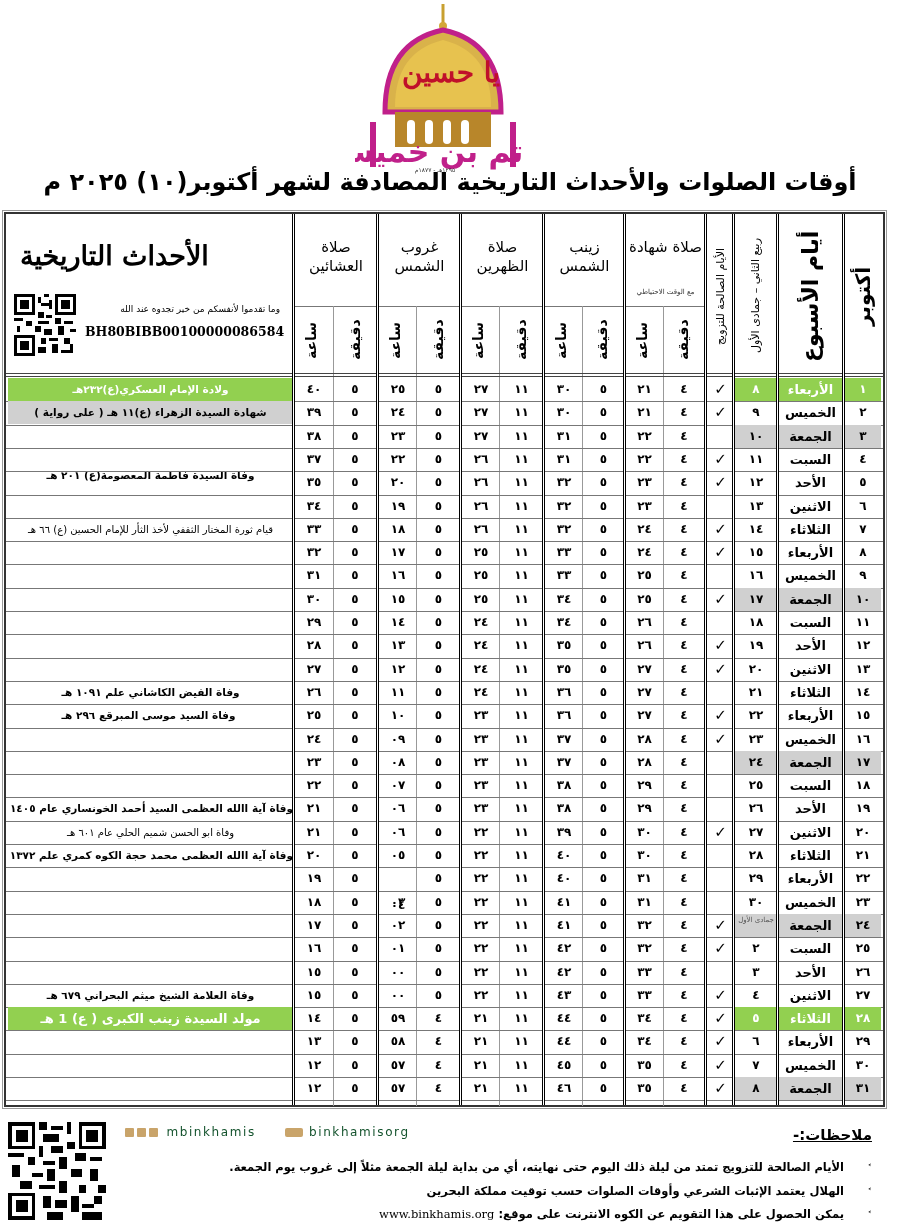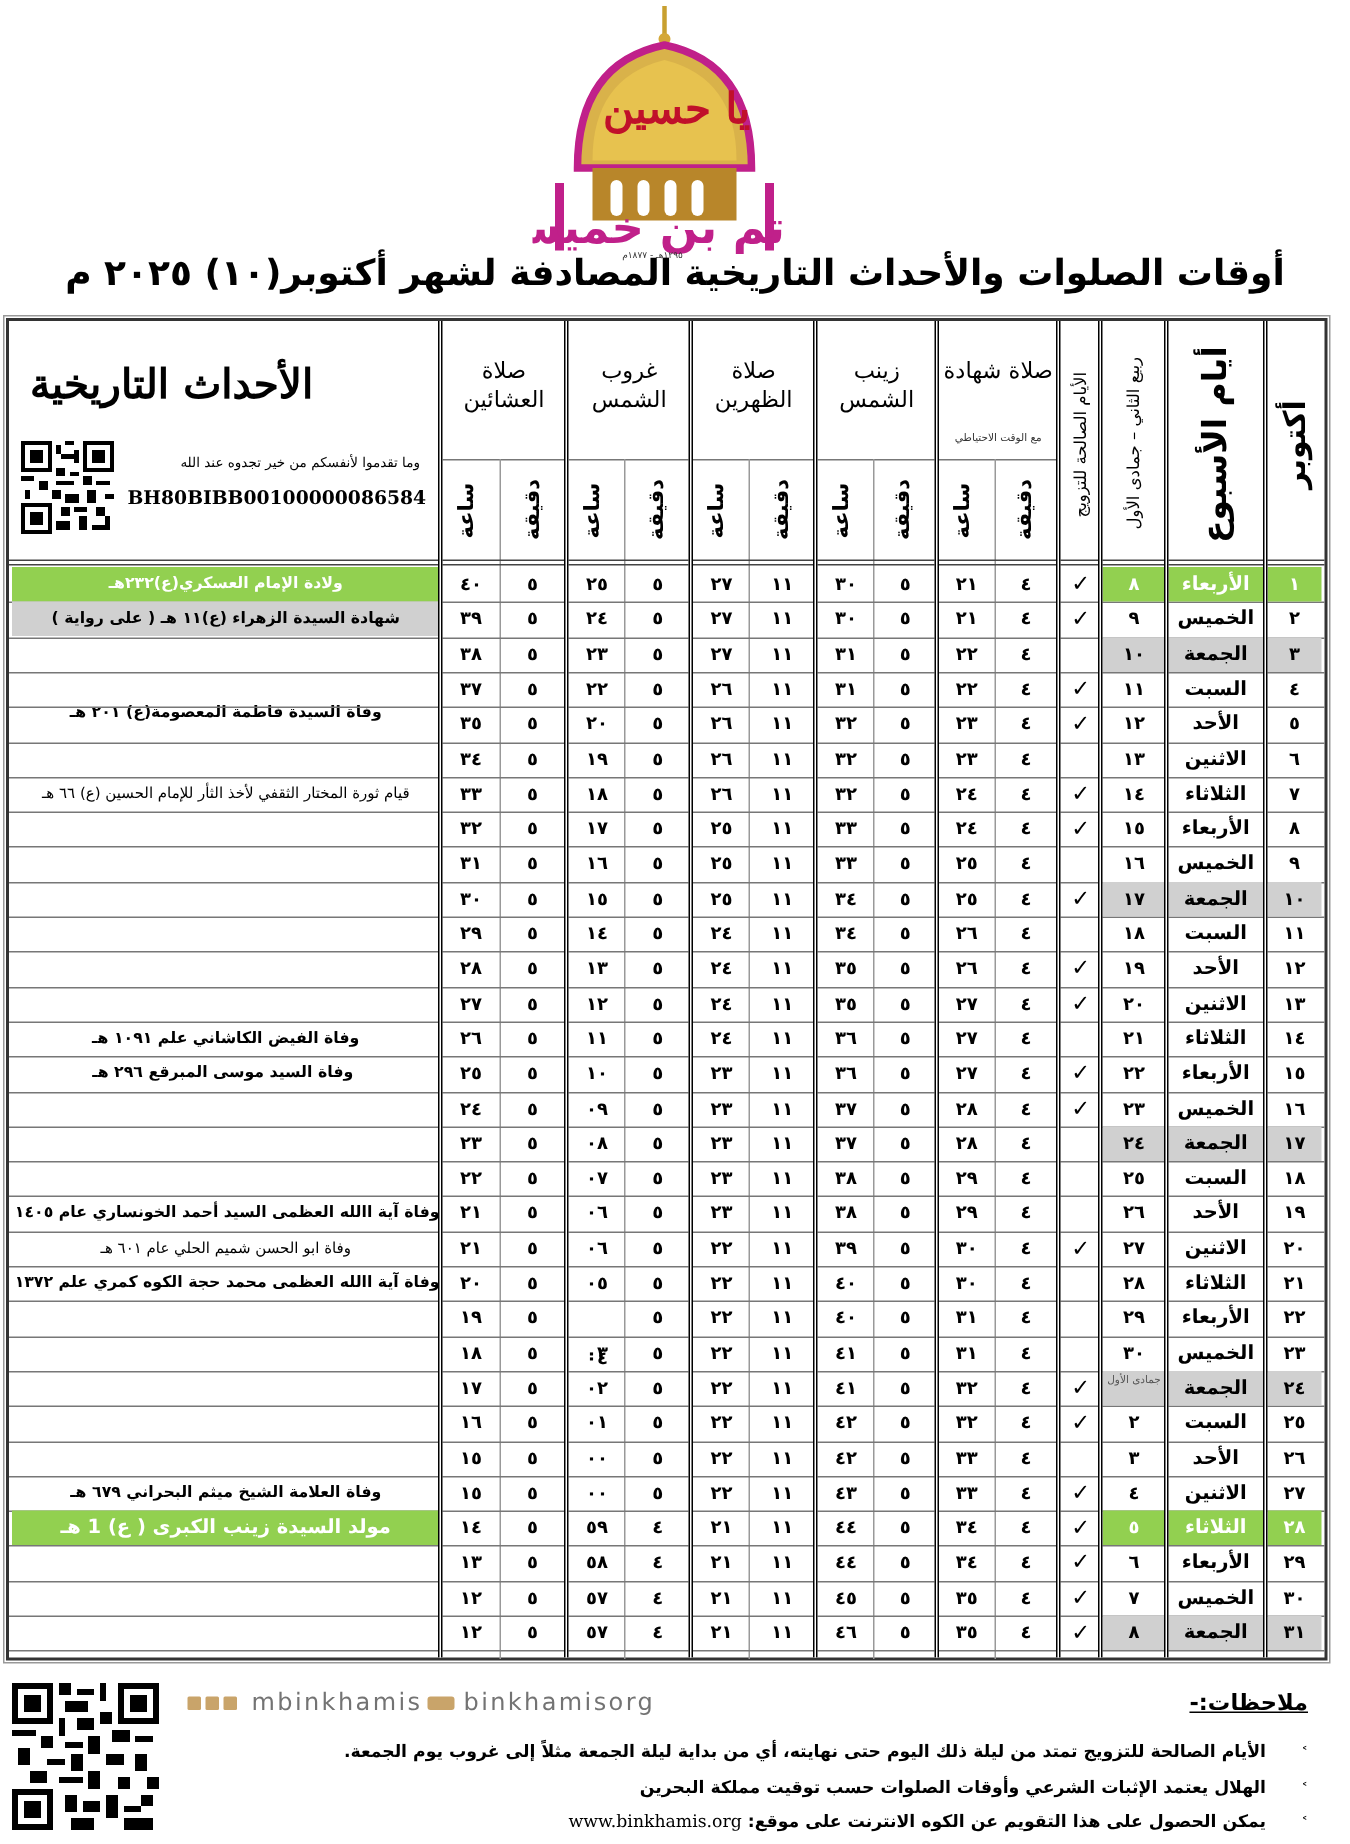--- a/index.html
+++ b/index.html
@@ -38,21 +38,21 @@
   .verse { position: absolute; left: 85px; top: 304px; width: 195px; direction: rtl; text-align: right; font-size: 9px; }
   .iban { position: absolute; left: 85px; top: 324px; width: 195px; text-align: right; font-family: "DejaVu Serif", serif;
           font-weight: bold; font-size: 12.5px; }
 
   
   .notes-title { position: absolute; right: 28px; top: 1126px; direction: rtl; font-weight: bold; font-size: 15px; }
   .notes-title span { text-decoration: underline; }
   .note { position: absolute; right: 28px; direction: rtl; font-size: 11.5px; font-weight: bold; white-space: nowrap; }
   .note .bullet { display: inline-block; width: 28px; font-size: 9px; font-weight: normal; }
   .note .url { font-family: "DejaVu Serif", serif; font-weight: normal; }
-  .social { position: absolute; top: 1125px; font-size: 16px; letter-spacing: 1.6px; color: #737373; font-family: "DejaVu Sans", sans-serif; }
+  .social { position: absolute; top: 1125px; font-size: 12px; letter-spacing: 1.6px; color: #14532d; font-family: "DejaVu Sans", sans-serif; }
   .soc-icon { display: inline-block; width: 9px; height: 9px; background: #c9a46a; margin-right: 3px; vertical-align: middle; border-radius: 1px; }
   .yt { display: inline-block; width: 18px; height: 9px; background: #c9a46a; margin-right: 6px; vertical-align: middle; border-radius: 2px; }
 </style>
 </head>
 <body>
 
 <div class="logo">
   <svg width="170" height="172" viewBox="0 0 170 172">
     <line x1="88" y1="2" x2="88" y2="30" stroke="#c8a030" stroke-width="3"></line>
     <circle cx="88" cy="24" r="4" fill="#d4a838"></circle>

